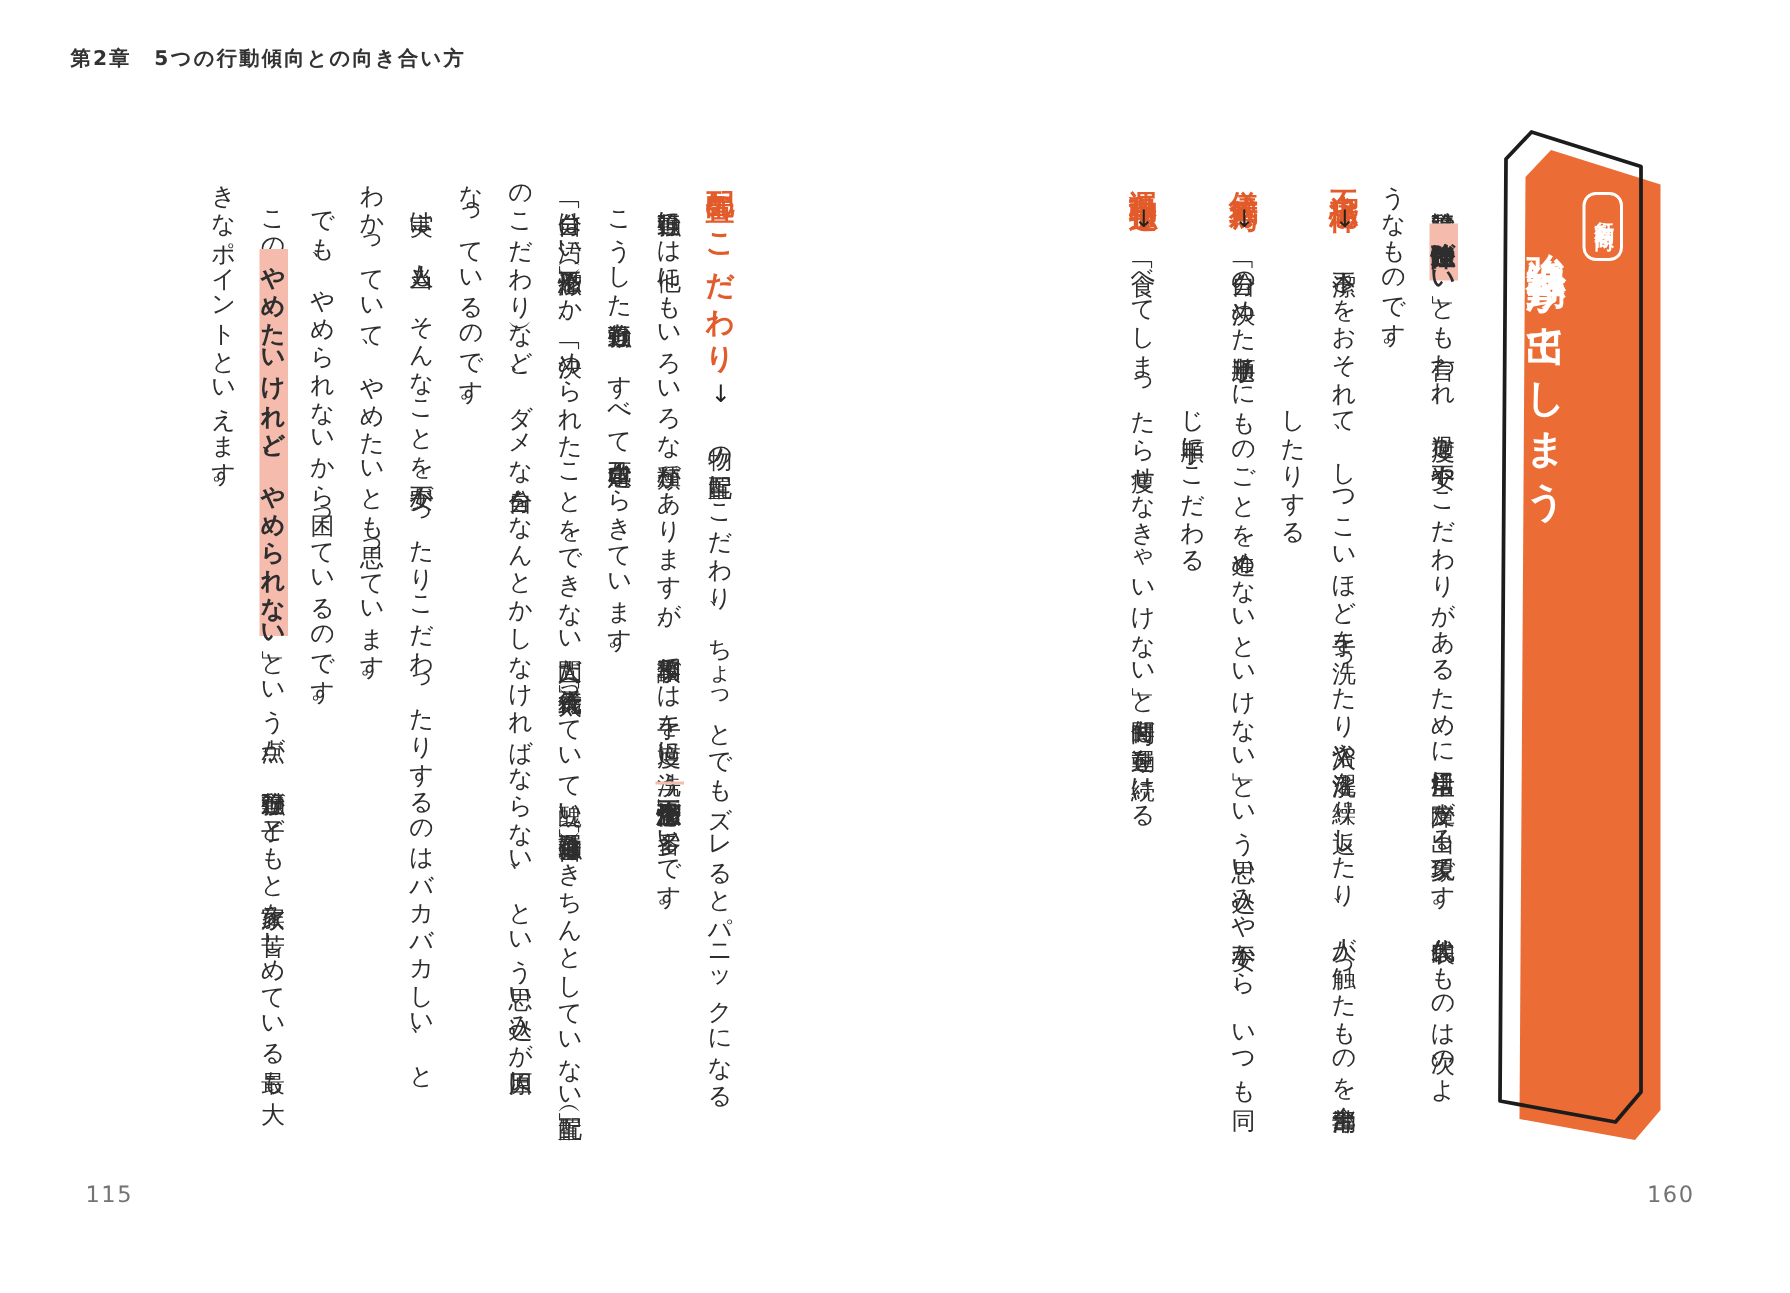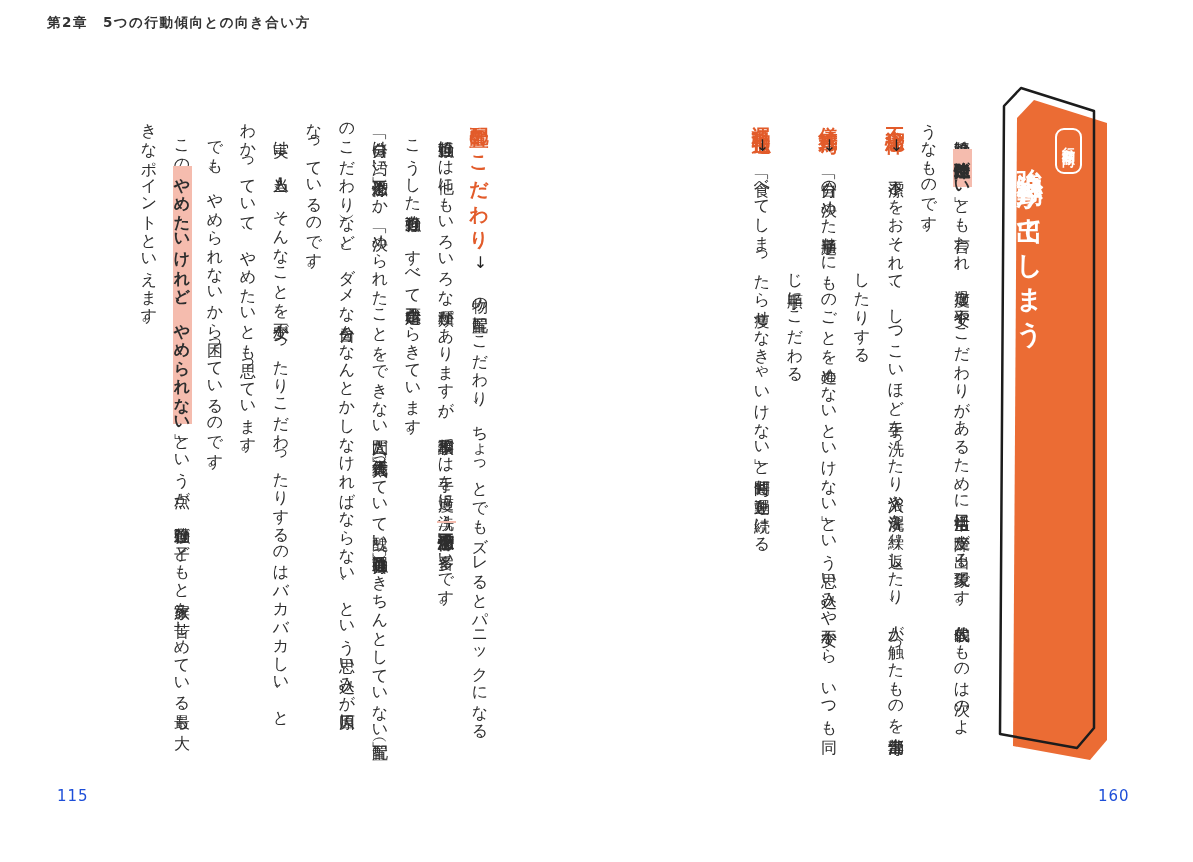--- a/index.html
+++ b/index.html
@@ -2,24 +2,24 @@
 <html lang="ja"><head>
 <meta charset="utf-8">
 <style>
   html,body{margin:0;padding:0;}
   body{
     width:1193px;height:862px;position:relative;background:#ffffff;
     font-family:"DejaVu Sans",sans-serif;overflow:hidden;
   }
   
   .chapter-header{
-    position:absolute;left:47px;top:14px;
+    position:absolute;left:47px;top:30px;
     font-size:13.5px;font-weight:bold;color:#333;letter-spacing:1.5px;
   }
-  .pagenum{position:absolute;top:787px;font-size:15px;color:#1d4ed8;letter-spacing:1px;}
+  .pagenum{position:absolute;top:787px;font-size:15px;color:#737373;letter-spacing:1px;}
   .pagenum.left{left:57px;}
   .pagenum.right{left:1098px;}
 
   
   .vflow{
     position:absolute;top:112px;
     writing-mode:vertical-rl;text-orientation:mixed;
     font-size:16px;line-height:33px;letter-spacing:0.3px;
     color:#2e2e2e;
   }

